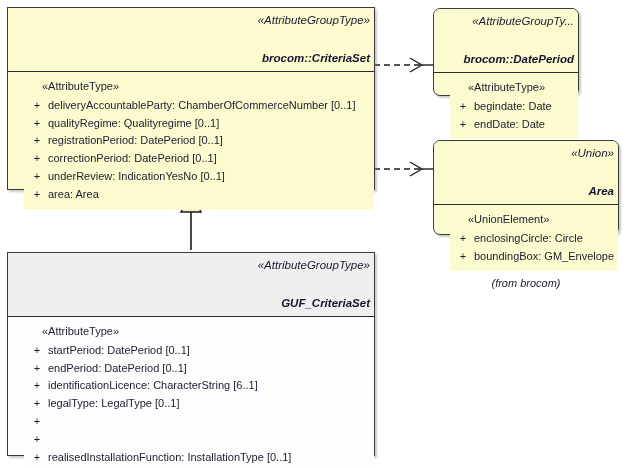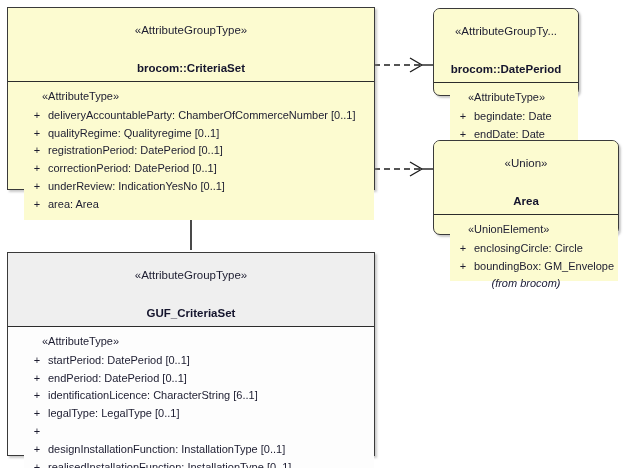--- a/index.html
+++ b/index.html
@@ -23,23 +23,24 @@
     border: 1px solid #3a3a3a;
     background: #fdfdfd;
     box-shadow: 2px 2px 2px rgba(140,140,140,0.45);
   }
   .uml-class.yellow { background: #fcfbd0; }
   .uml-class.rounded { border-radius: 7px; }
 
   .cls-header {
     box-sizing: border-box;
     border-bottom: 1px solid #2c2c2c;
-    text-align: center;
-    padding: 15px 4px 5px 4px;
+    text-align: right;
+    padding: 5px 4px 5px 4px;
     line-height: 1.32;
+    font-style: italic;
   }
   .cls-header.yellow { background: #fcfbd0; }
   .cls-header.gray { background: #efefef; }
   .uml-class.rounded > .cls-header { border-radius: 6px 6px 0 0; }
 
   .stereotype {
     display: block;
     font-size: 11.5px;
     font-weight: normal;
     color: #1c1c30;
@@ -212,20 +213,19 @@
     </div>
     <div class="attr-row">
       <span class="attr-vis">+</span>
       <span class="attr-text">legalType: LegalType [0..1]</span>
     </div>
     <div class="attr-row">
       <span class="attr-vis">+</span>
     </div>
     <div class="attr-row">
       <span class="attr-vis">+</span>
-      <span class="attr-text">designInstallationFunction: InstallationType [0..1]</span>
     </div>
     <div class="attr-row">
       <span class="attr-vis">+</span>
       <span class="attr-text">realisedInstallationFunction: InstallationType [0..1]</span>
     </div>
   </div>
 </div>
 
 </body></html>

